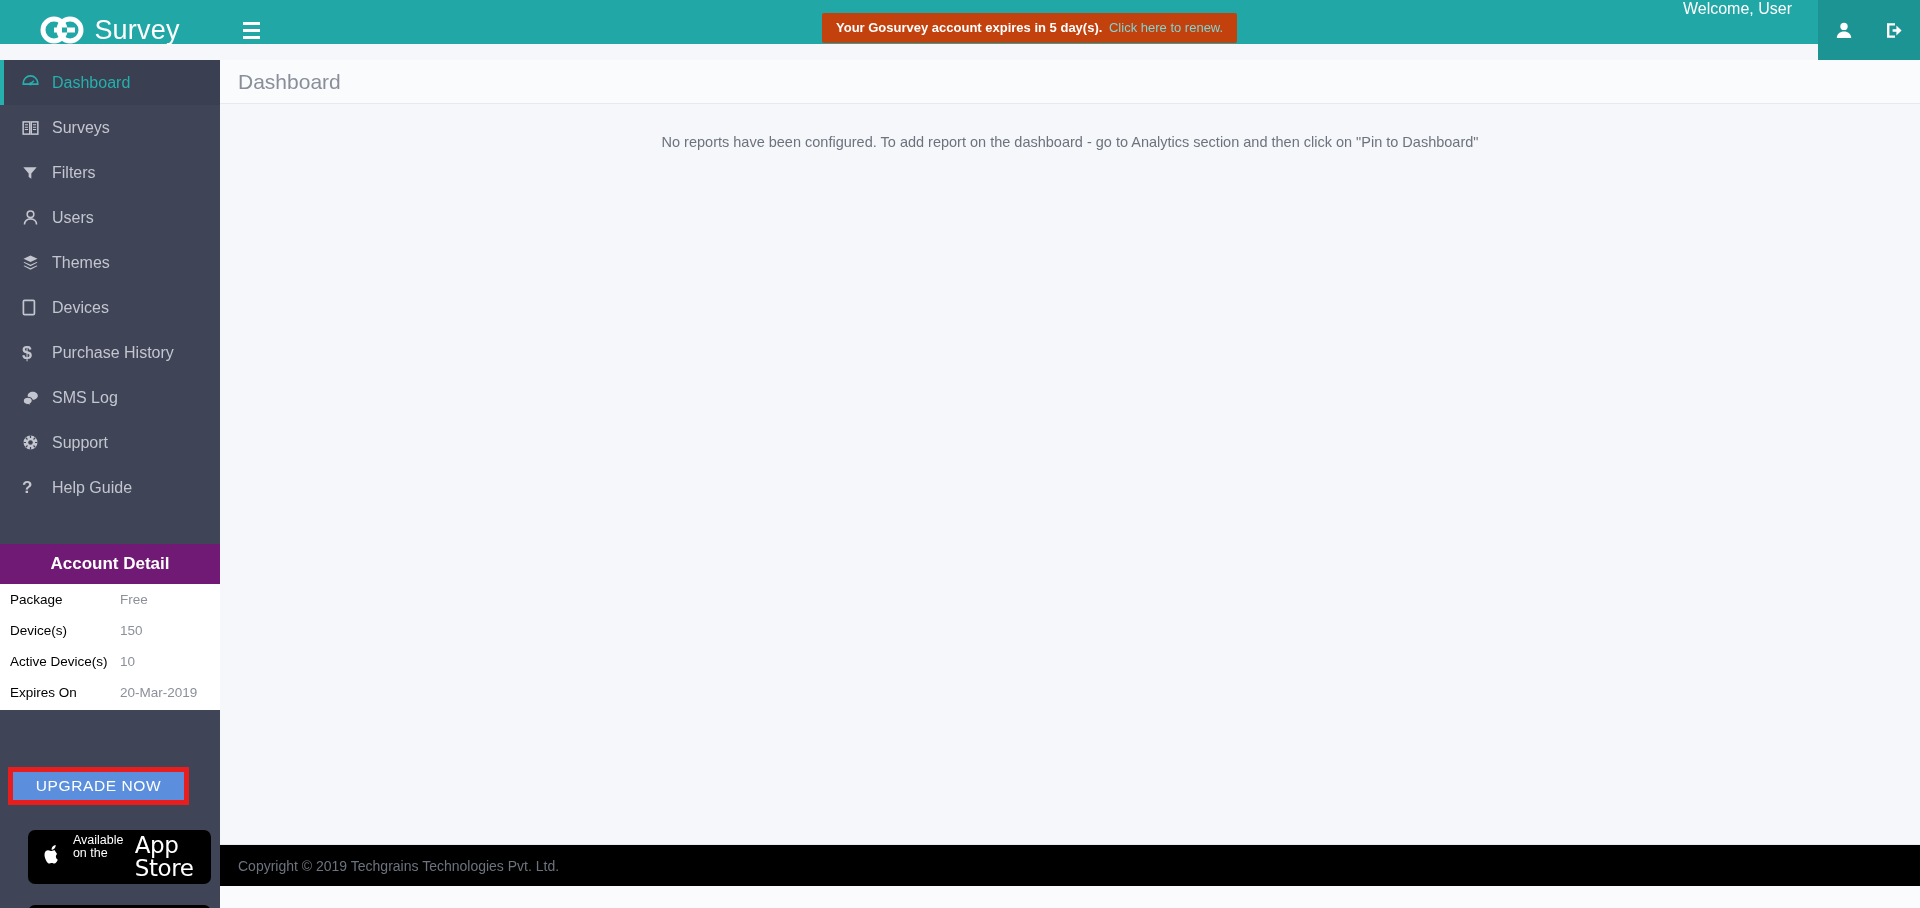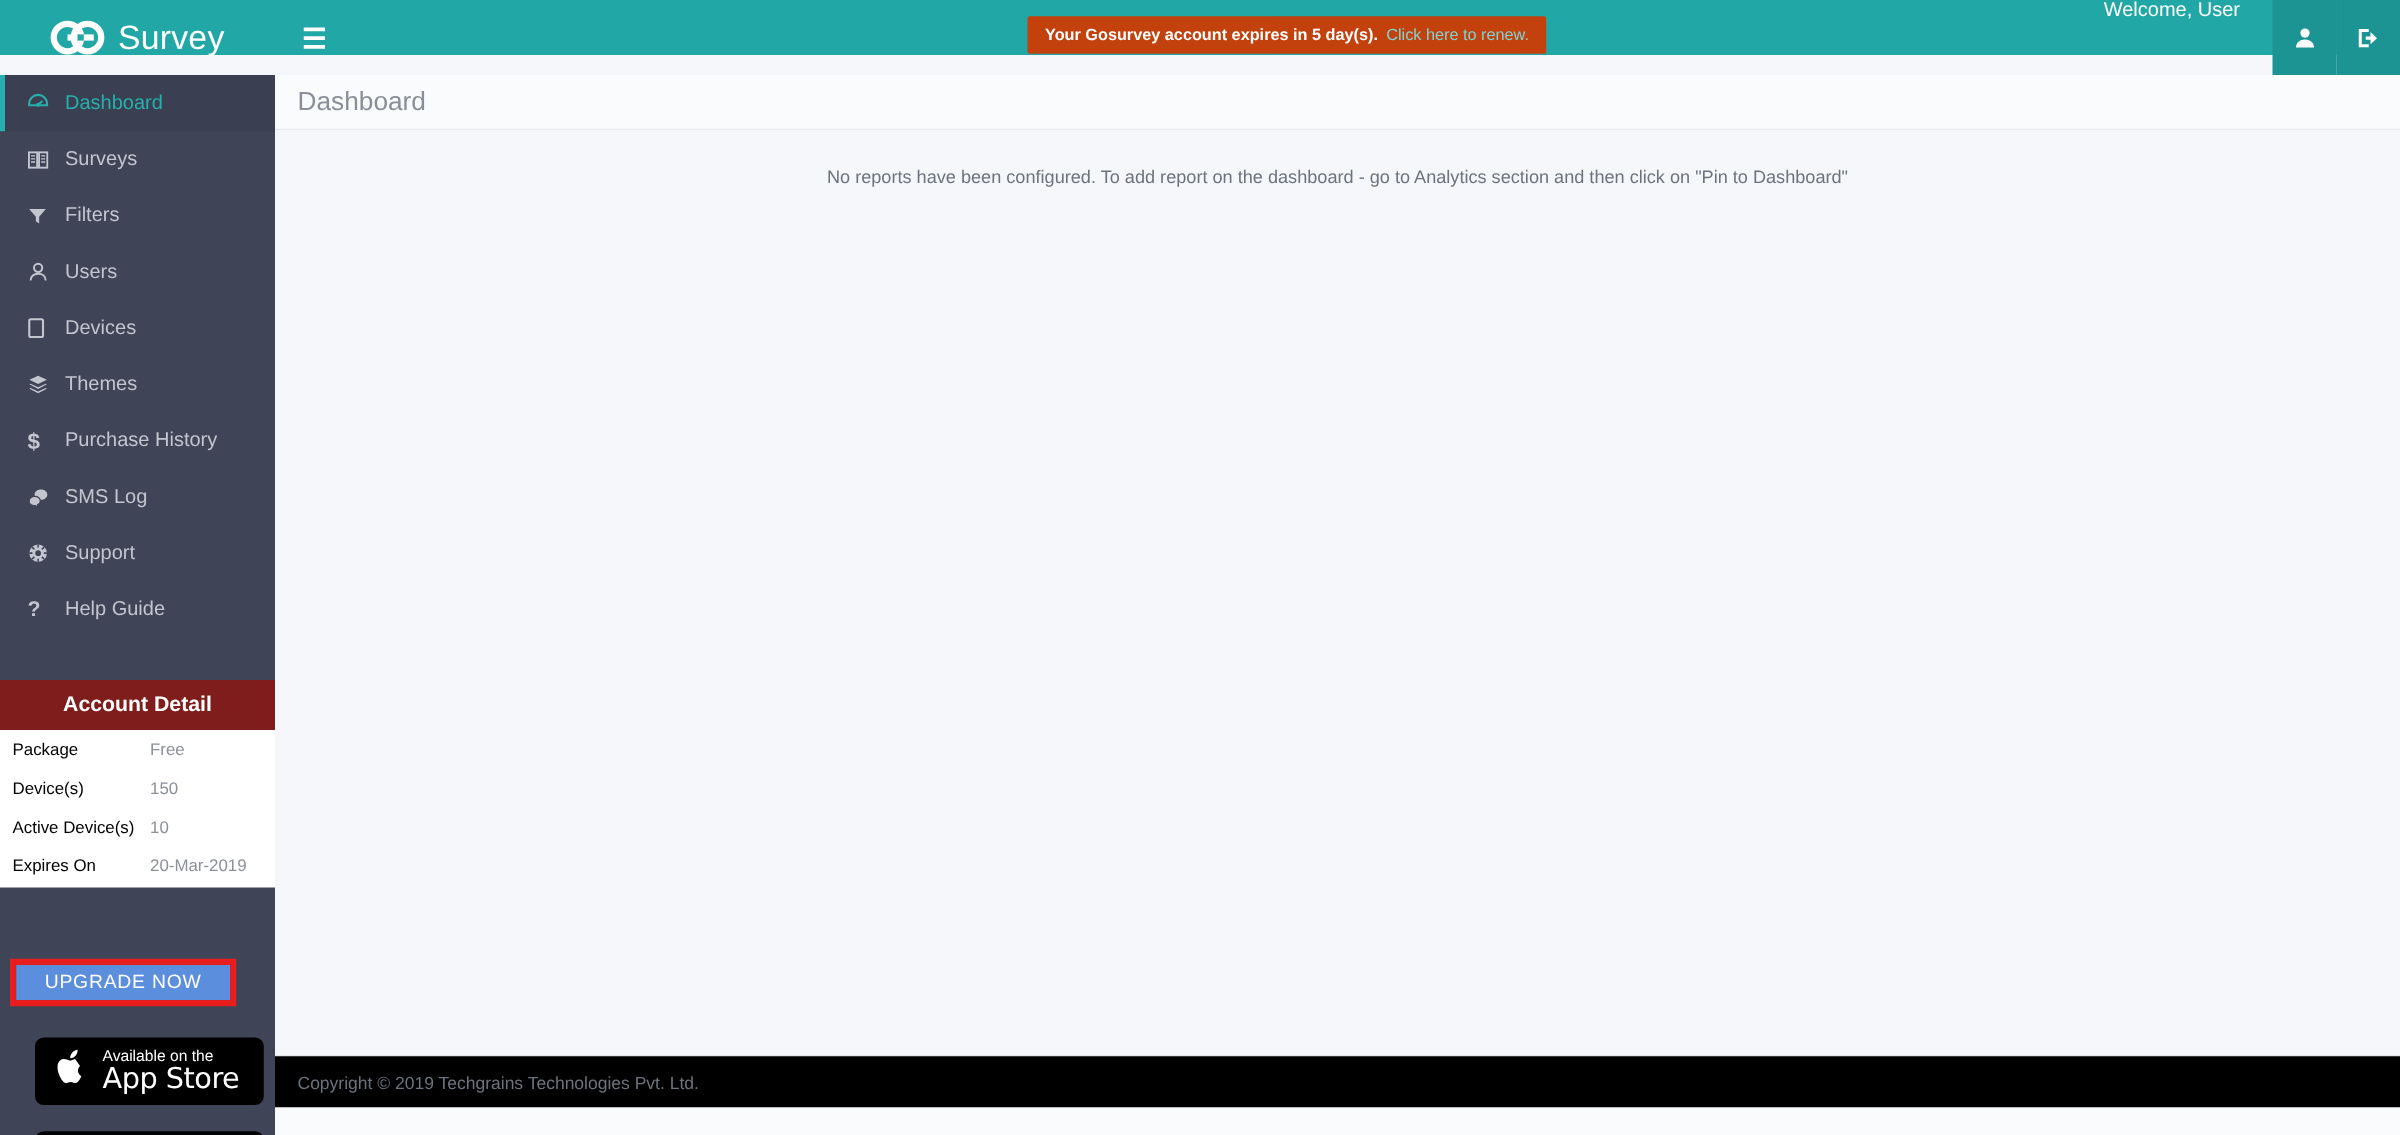--- a/index.html
+++ b/index.html
@@ -73,21 +73,21 @@
     width: 4px; background: #26b0ad;
   }
   .nav-label { white-space: nowrap; }
   .glyph { font-size: 16px; line-height: 1; }
 
   
   #account-card {
     position: absolute; left: 0; top: 484px; width: 220px;
   }
   #account-head {
-    background: #7f1d1d; color: #ffffff;
+    background: #701a75; color: #ffffff;
     height: 40px; display: flex; align-items: center; justify-content: center;
     font-size: 17px; font-weight: bold;
   }
   #account-body { background: #ffffff; padding: 0 0 2px 0; }
   .acct-row {
     display: flex; align-items: center; height: 31px;
     padding: 0 10px; font-size: 13.5px; color: #5a5f6a;
   }
   .acct-key { width: 110px; color: #000000; }
   .acct-val { color: #8b9099; }
@@ -107,21 +107,21 @@
 
   #arrow-annot { position: absolute; left: 228px; top: 717px; }
 
   .store-badge {
     position: absolute; left: 28px; width: 183px; height: 54px;
     background: #000000; border-radius: 7px; cursor: pointer;
     display: flex; align-items: center; padding-left: 13px; gap: 11px;
   }
   #badge-appstore { top: 770px; }
   #badge-googleplay { top: 845px; }
-  .badge-lines { display: flex; flex-direction: column; line-height: 1; }
+  .badge-lines { display: flex; flex-direction: row; line-height: 1; }
   .badge-small { color: #ffffff; font-size: 12.5px; font-weight: 400; }
   .badge-big {
     color: #ffffff; font-size: 23px; font-weight: 400;
     font-family: "DejaVu Sans", sans-serif; letter-spacing: -.4px;
   }
 
   
   #main { position: absolute; top: 60px; left: 220px; right: 0; bottom: 0; background: #f5f7fa; }
   #page-head {
     height: 44px; background: #fafbfc; border-bottom: 1px solid #e6e9ee;
@@ -226,36 +226,36 @@
       <svg width="17" height="17" viewBox="0 0 18 18">
         <circle cx="9" cy="5.6" r="3.5" fill="none" stroke="currentColor" stroke-width="1.7"></circle>
         <path d="M2.6 16.4c0-3.8 2.9-5.9 6.4-5.9s6.4 2.1 6.4 5.9" fill="none" stroke="currentColor" stroke-width="1.7"></path>
       </svg>
     </span>
     <span class="nav-label">Users</span>
   </div>
 
   <div class="nav-item">
     <span class="nav-ico">
-      <svg width="14" height="17" viewBox="0 0 14 17">
-        <rect x="1.4" y="1.4" width="11" height="14.2" rx="1.2" fill="none" stroke="currentColor" stroke-width="1.7"></rect>
-      </svg>
-    </span>
-    <span class="nav-label">Devices</span>
-  </div>
-
-  <div class="nav-item">
-    <span class="nav-ico">
       <svg width="17" height="17" viewBox="0 0 18 18">
         <path d="M9 1.6l7.4 3.5L9 8.6 1.6 5.1z" fill="currentColor"></path>
         <path d="M2.6 8.4L9 11.4l6.4-3 1 .5L9 12.9 1.6 8.9z" fill="currentColor"></path>
         <path d="M2.6 12.1L9 15.1l6.4-3 1 .5L9 16.6 1.6 12.6z" fill="currentColor"></path>
       </svg>
     </span>
     <span class="nav-label">Themes</span>
+  </div>
+
+  <div class="nav-item">
+    <span class="nav-ico">
+      <svg width="14" height="17" viewBox="0 0 14 17">
+        <rect x="1.4" y="1.4" width="11" height="14.2" rx="1.2" fill="none" stroke="currentColor" stroke-width="1.7"></rect>
+      </svg>
+    </span>
+    <span class="nav-label">Devices</span>
   </div>
 
   <div class="nav-item">
     <span class="nav-ico">
       <span class="glyph" style="font-size:18px;font-weight:bold;">$</span>
     </span>
     <span class="nav-label">Purchase History</span>
   </div>
 
   <div class="nav-item">

